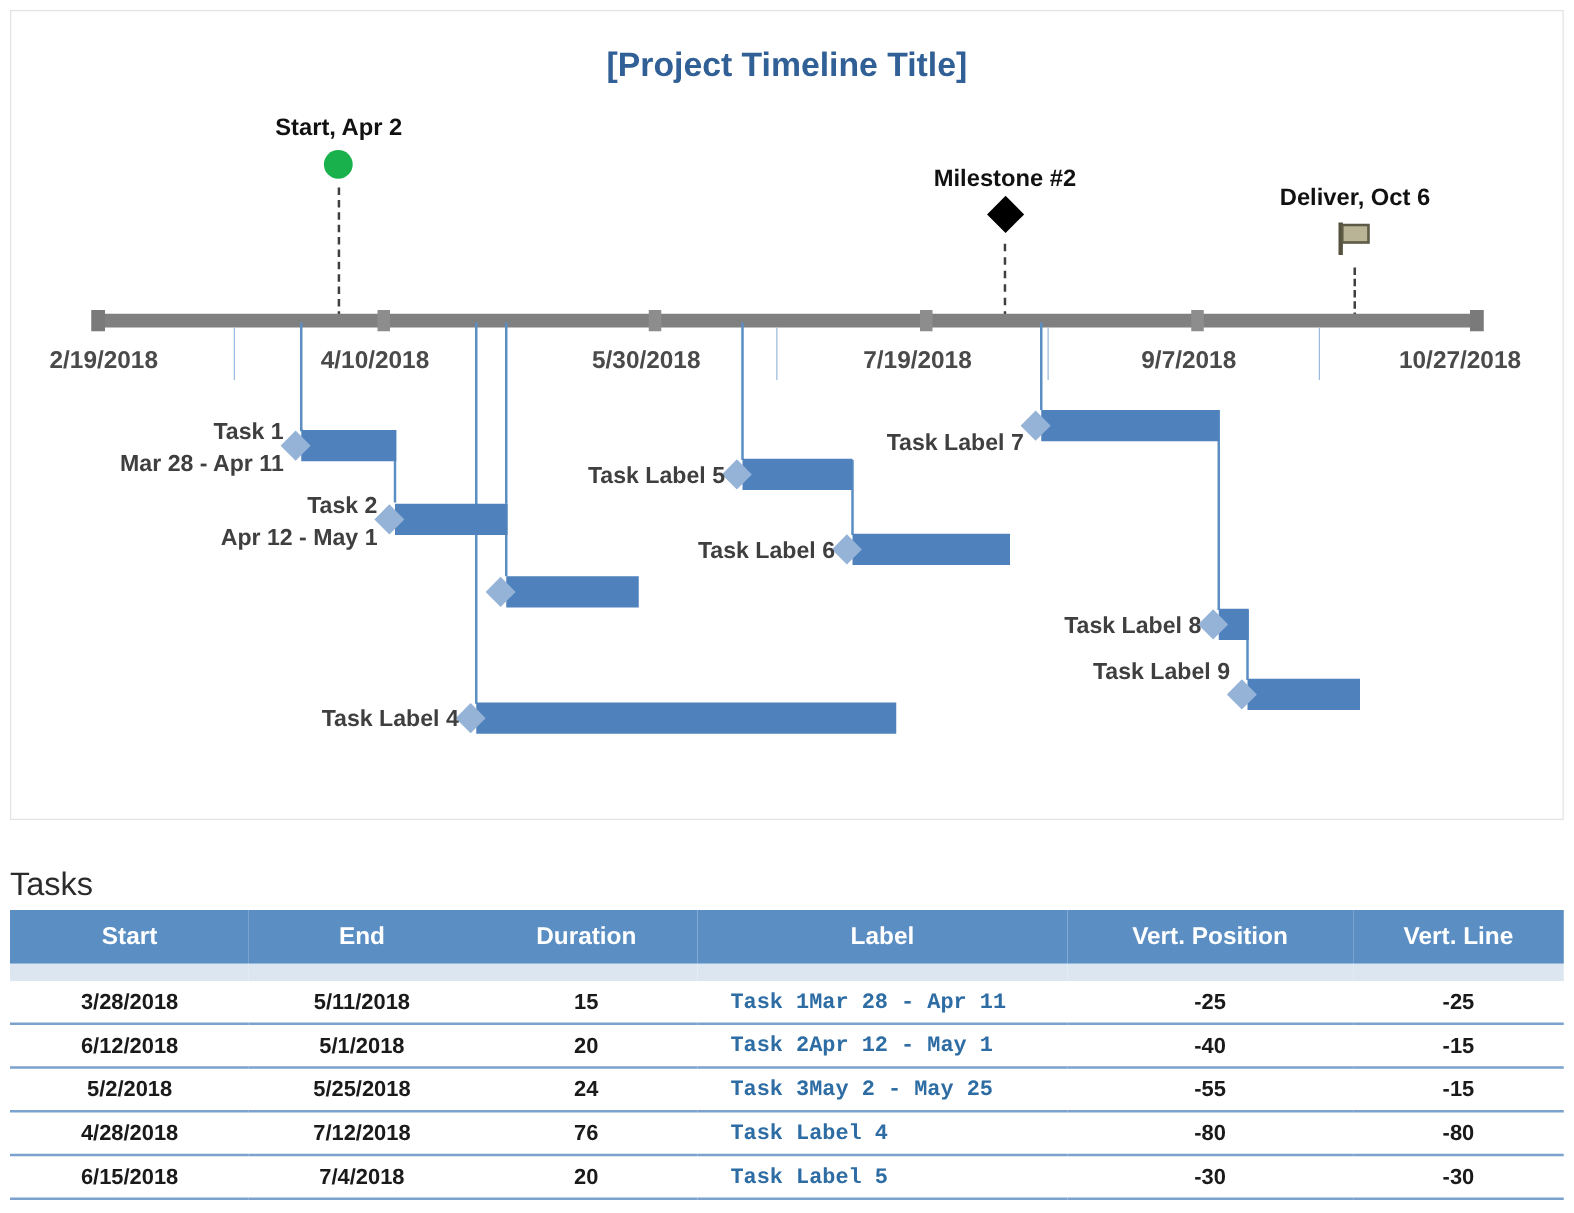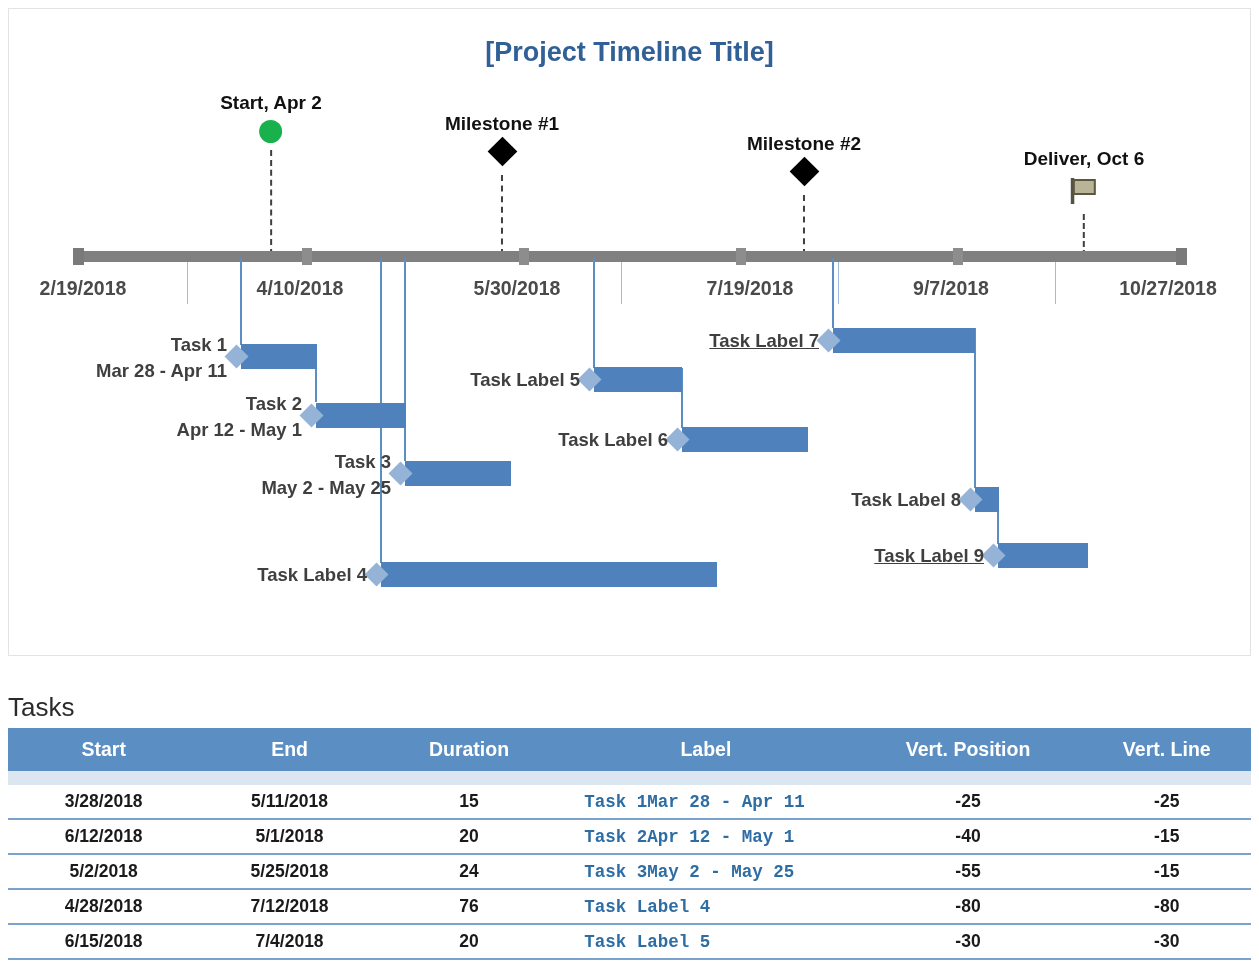--- a/index.html
+++ b/index.html
@@ -225,25 +225,20 @@
 <div id="chart-frame">
 
   <div id="chart-title">[Project Timeline Title]</div>
 
   <div class="milestone" style="left:262px; top:83px;">
     <div class="milestone-label">Start, Apr 2</div>
     <div class="marker-circle"></div>
     <div class="milestone-stem" style="top:58px; height:105px;"></div>
   </div>
 
-  <div class="milestone" style="left:493px; top:104px;">
-    <div class="milestone-label">Milestone #1</div>
-    <div class="marker-diamond"></div>
-    <div class="milestone-stem" style="top:62px; height:80px;"></div>
-  </div>
 
   <div class="milestone" style="left:795px; top:124px;">
     <div class="milestone-label">Milestone #2</div>
     <div class="marker-diamond"></div>
     <div class="milestone-stem" style="top:62px; height:60px;"></div>
   </div>
 
   <div class="milestone" style="left:1075px; top:139px;">
     <div class="milestone-label">Deliver, Oct 6</div>
     <div class="marker-flag">
@@ -267,21 +262,21 @@
 
   <div class="axis-tick-mark" style="left:178px;"></div>
   <div class="axis-tick-mark" style="left:395px;"></div>
   <div class="axis-tick-mark" style="left:612px;"></div>
   <div class="axis-tick-mark" style="left:829px;"></div>
   <div class="axis-tick-mark" style="left:1046px;"></div>
 
   <div class="axis-date" style="left:74px;">2/19/2018</div>
   <div class="axis-date" style="left:291px;">4/10/2018</div>
   <div class="axis-date" style="left:508px;">5/30/2018</div>
-  <div class="axis-date" style="left:725px;margin-left:16px;">7/19/2018</div>
+  <div class="axis-date" style="left:725px;">7/19/2018</div>
   <div class="axis-date" style="left:942px;">9/7/2018</div>
   <div class="axis-date" style="left:1159px;">10/27/2018</div>
 
   <div class="connector" style="left:231px; top:249px; height:86px;"></div>
   <div class="connector" style="left:306px; top:335px; height:58px;"></div>
   <div class="connector-h" style="left:231px; top:334px; width:2px;"></div>
   <div class="connector" style="left:395px; top:249px; height:145px;"></div>
   <div class="connector" style="left:395px; top:394px; height:58px;"></div>
   <div class="connector" style="left:371px; top:249px; height:305px;"></div>
 
@@ -298,52 +293,48 @@
     <div>Mar 28 - Apr 11</div>
   </div>
 
   <div class="task-bar" style="left:307px; top:394px; width:90px;"></div>
   <div class="task-label" style="left:293px; top:382px;">
     <div>Task 2</div>
     <div>Apr 12 - May 1</div>
   </div>
 
   <div class="task-bar" style="left:396px; top:452px; width:106px;"></div>
-  <div class="task-label" style="left:382px; top:440px;">
-    <div>Task 3</div>
-    <div>May 2 - May 25</div>
-  </div>
 
   <div class="task-bar" style="left:372px; top:553px; width:336px;"></div>
   <div class="task-label" style="left:358px; top:553px;">
     <div>Task Label 4</div>
   </div>
 
   <div class="task-bar" style="left:585px; top:358px; width:88px;"></div>
   <div class="task-label" style="left:571px; top:358px;">
     <div>Task Label 5</div>
   </div>
 
   <div class="task-bar" style="left:673px; top:418px; width:126px;"></div>
   <div class="task-label" style="left:659px; top:418px;">
     <div>Task Label 6</div>
   </div>
 
   <div class="task-bar" style="left:824px; top:319px; width:142px;"></div>
-  <div class="task-label" style="left:810px; top:319px;text-decoration:underline;">
+  <div class="task-label" style="left:810px; top:332px;">
     <div>Task Label 7</div>
   </div>
 
   <div class="task-bar" style="left:966px; top:478px; width:24px;"></div>
   <div class="task-label" style="left:952px; top:478px;">
     <div>Task Label 8</div>
   </div>
 
   <div class="task-bar" style="left:989px; top:534px; width:90px;"></div>
-  <div class="task-label" style="left:975px; top:534px;text-decoration:underline;">
+  <div class="task-label" style="left:975px; top:515px;">
     <div>Task Label 9</div>
   </div>
 
 </div>
 
 <div id="tasks-heading">Tasks</div>
 
 <table id="tasks-table">
   <thead>
     <tr>

